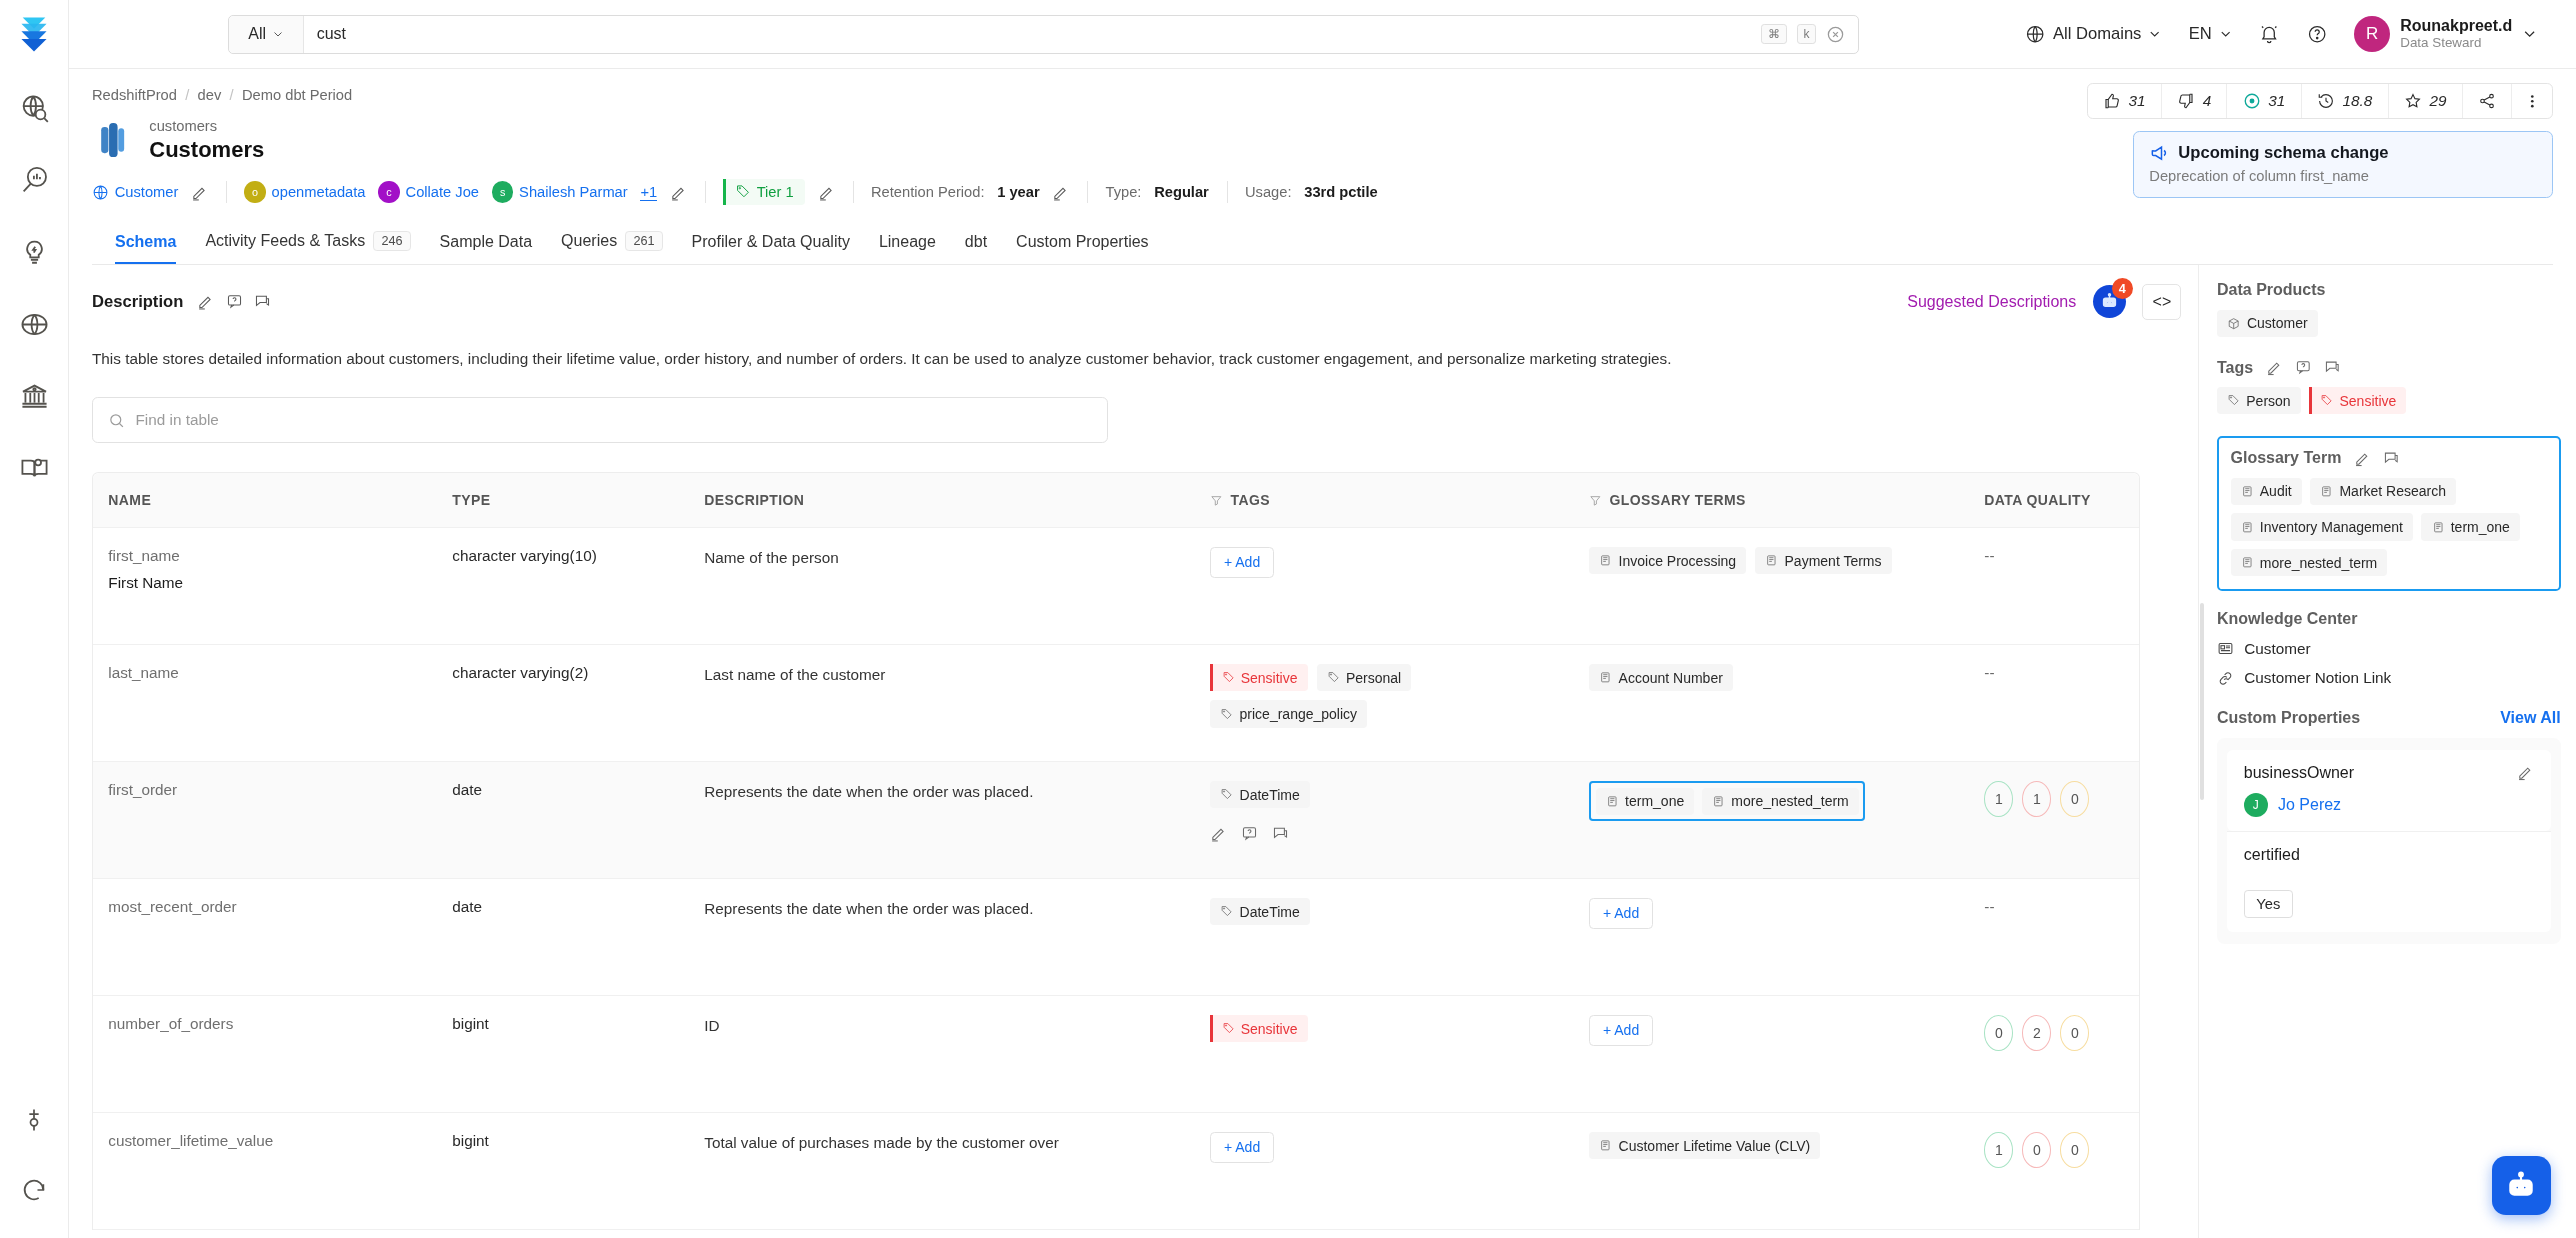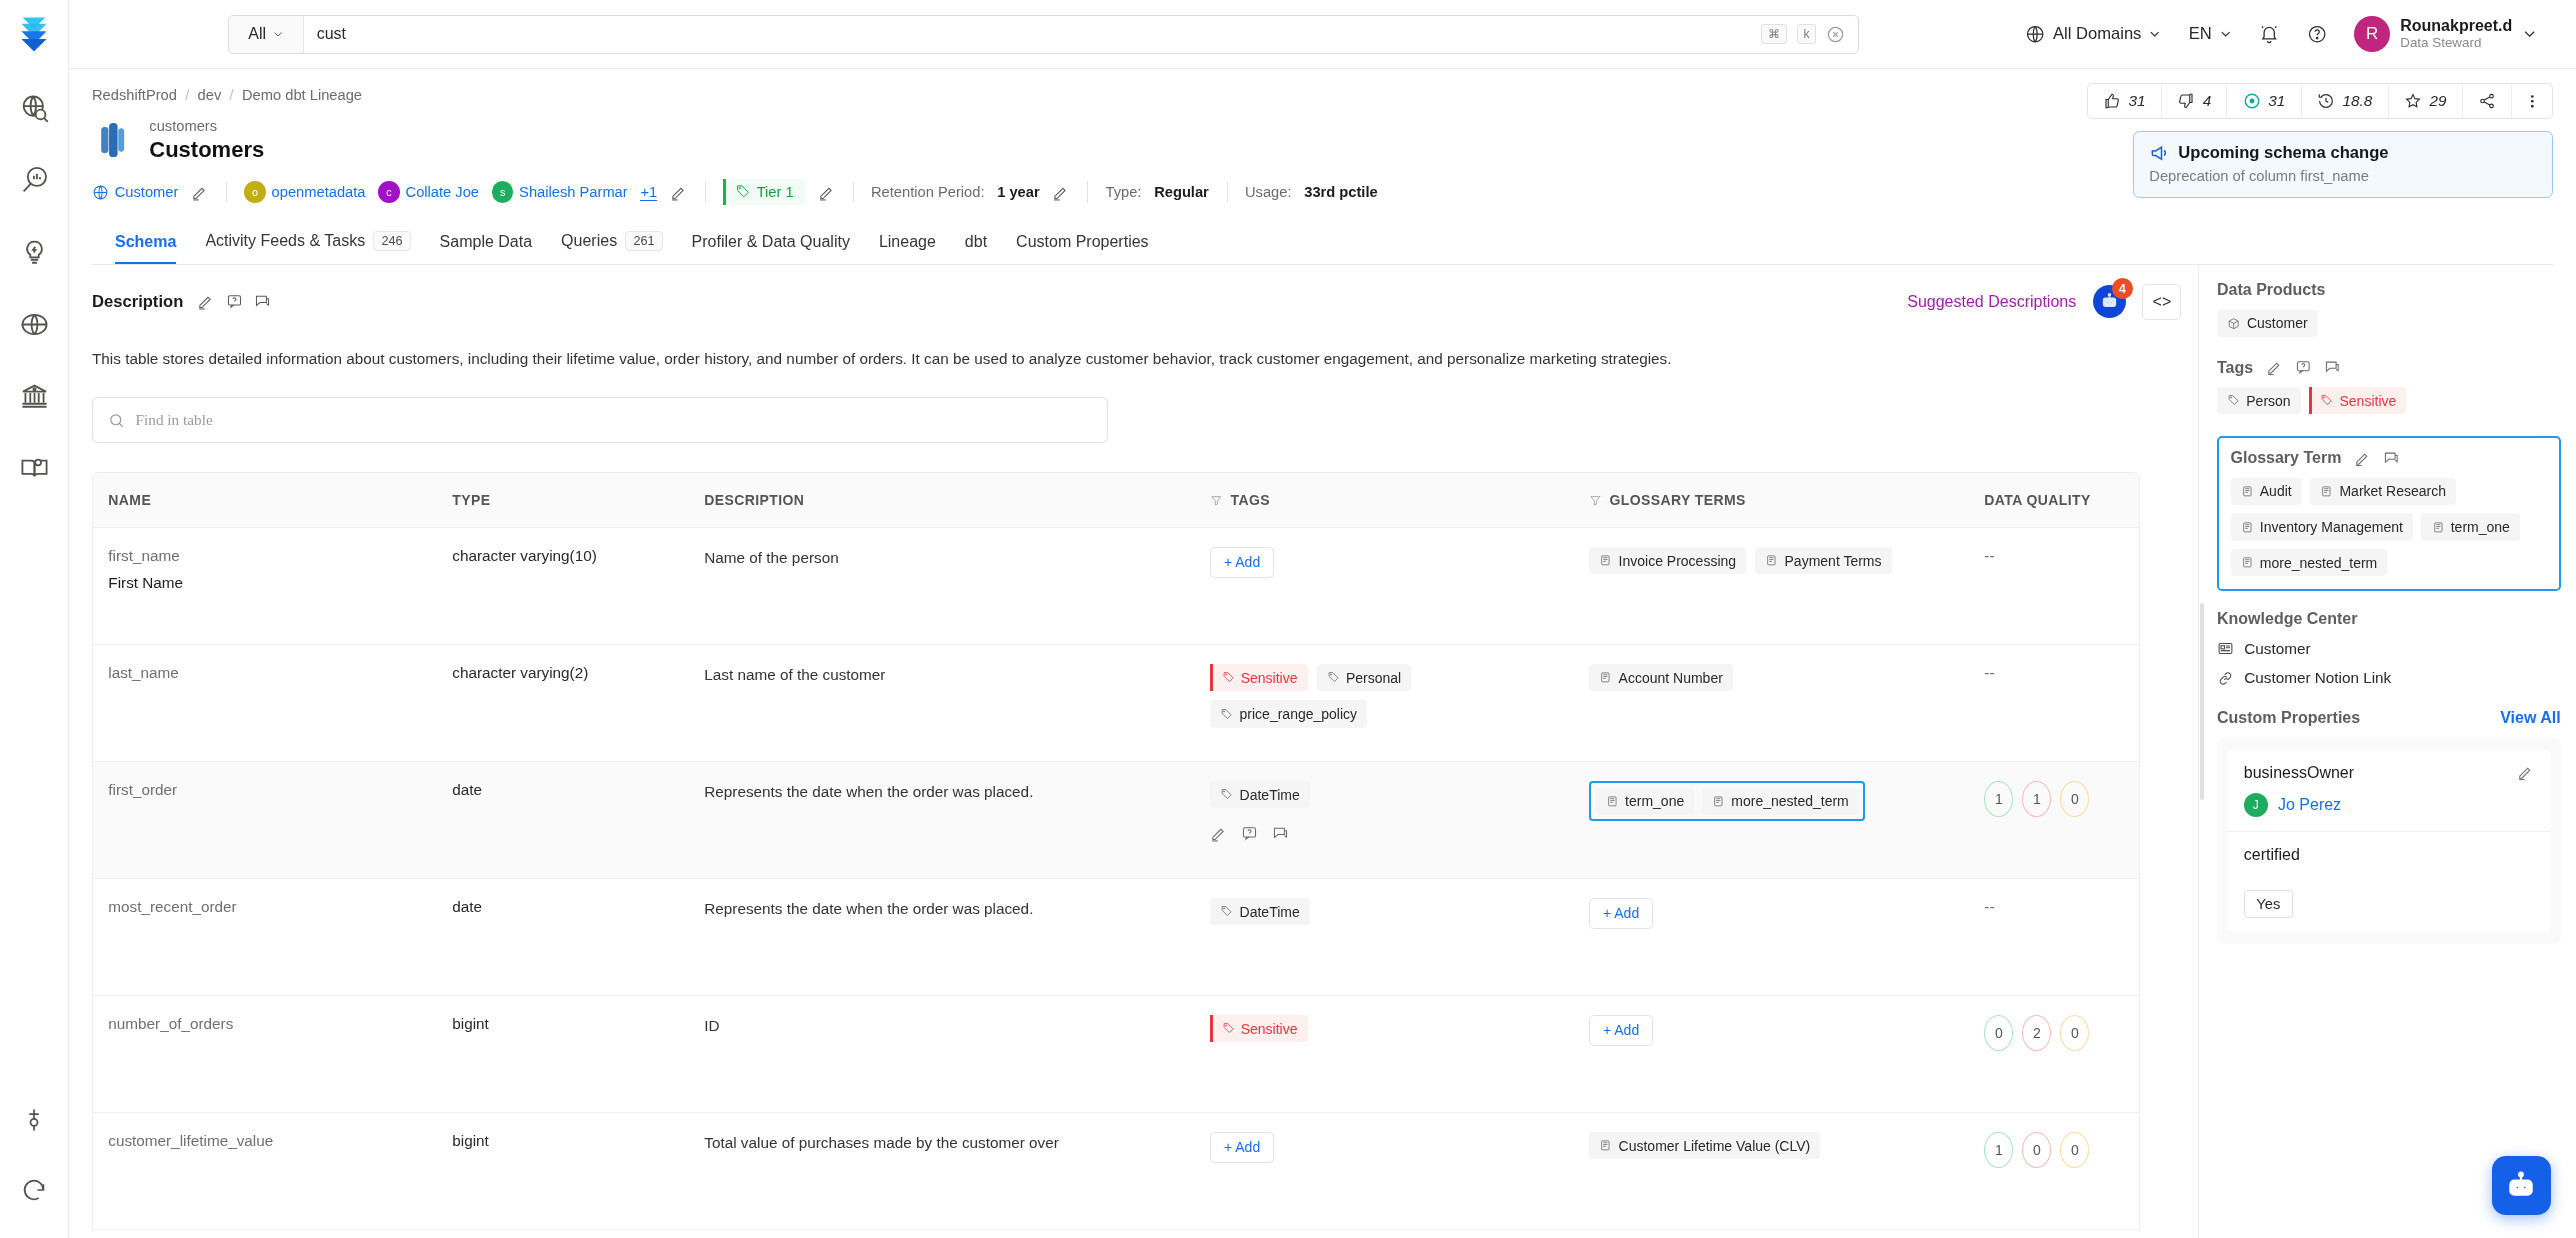--- a/index.html
+++ b/index.html
@@ -163,21 +163,21 @@
     border: 0.6px solid #e4e4e4; border-radius: 5.1px; width: 39px; height: 36px;
     display: flex; align-items: center; justify-content: center;
     font-size: 16px; color: #292929; background: #fff;
   }
   .desc-text { margin-top: 28px; font-size: 15.3px; color: #333; line-height: 1.45; max-width: 2026px; }
 
   .find-box {
     margin-top: 27px; width: 1016px; height: 46px;
     border: 0.6px solid #e2e2e2; border-radius: 5.7px; background: #fff;
     display: flex; align-items: center; gap: 10.2px; padding: 0 15.3px;
-    font-size: 15.3px; color: #9b9b9b; font-family: Liberation Serif, serif;
+    font-size: 15.3px; color: #9b9b9b;
   }
 
   
   .tbl { margin-top: 29px; width: 2048px; border: 0.6px solid #ededed; border-radius: 6.4px 6.4px 0 0; border-bottom: none; }
   .tr { display: flex; border-bottom: 0.6px solid #f0f0f0; }
   .thead { background: #fafafa; border-radius: 6.4px 6.4px 0 0; }
   .th {
     font-size: 14px; color: #555; letter-spacing: 0.4px; font-weight: bold;
     padding: 19px 15.3px; display: flex; align-items: center; gap: 7.6px;
   }
@@ -461,21 +461,21 @@
           <span>Upcoming schema change</span>
         </div>
         <div class="an-s">Deprecation of column first_name</div>
       </div>
 
       <div class="crumbs">
         <span>RedshiftProd</span>
         <span class="sep">/</span>
         <span>dev</span>
         <span class="sep">/</span>
-        <span>Demo dbt Lineage</span>
+        <span>Demo dbt Period</span>
       </div>
 
       <div class="title-row">
         <span class="ent-icon">
           <svg width="42" height="42" viewBox="0 0 64 64">
             <rect x="14" y="12" width="11" height="40" rx="5" fill="#3f83c6"></rect>
             <rect x="26" y="6" width="13" height="52" rx="6" fill="#2a6db2"></rect>
             <rect x="40" y="14" width="9" height="36" rx="4.5" fill="#539de0"></rect>
           </svg>
         </span>

